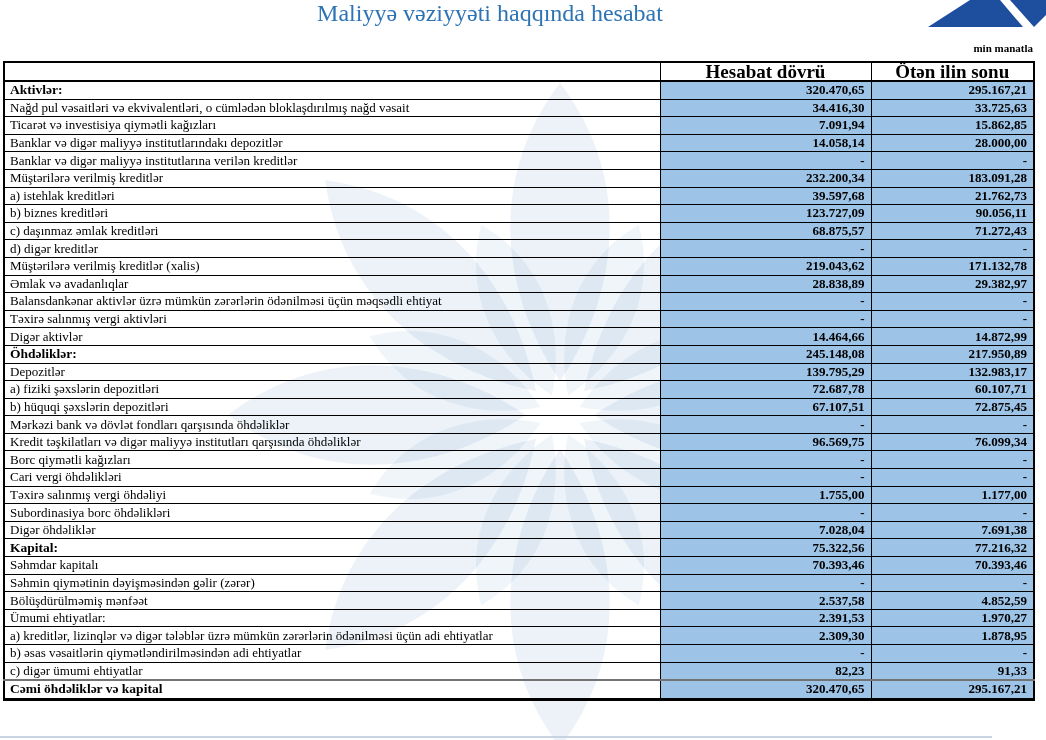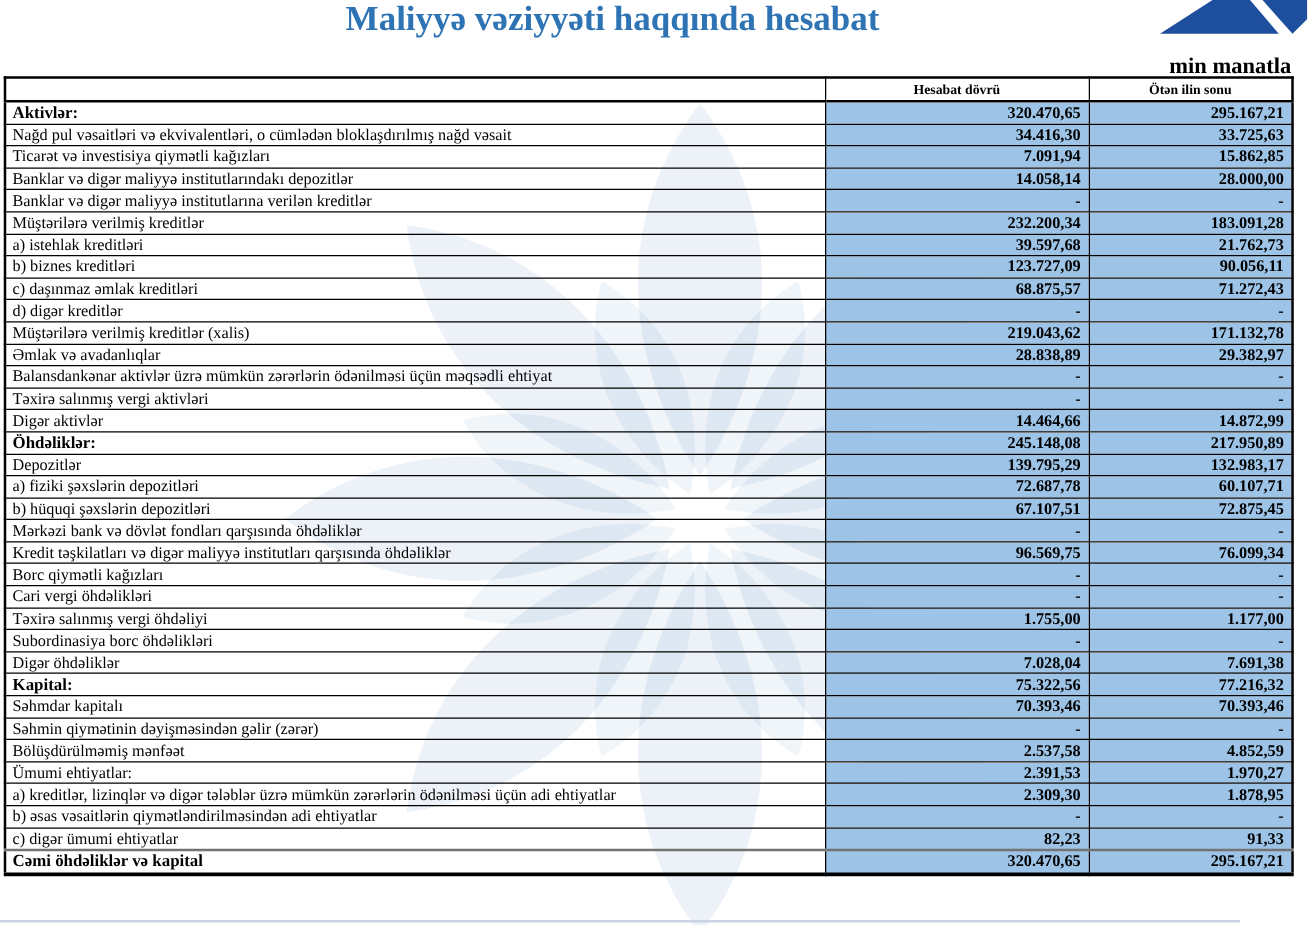--- a/index.html
+++ b/index.html
@@ -11,33 +11,33 @@
     font-family: "Liberation Serif", "DejaVu Serif", serif;
   }
   .watermark {
     position: absolute; left: 200px; top: 75px;
     width: 720px; height: 680px;
     z-index: 0; pointer-events: none;
   }
   .page-title {
     position: absolute; top: 0px; left: 40px; width: 900px;
     text-align: center;
-    font-size: 28px; font-weight: bold;
+    font-size: 24px; font-weight: normal;
     color: var(--title-blue, #2E74B5);
     letter-spacing: 0px;
     z-index: 2;
   }
   .logo {
     position: absolute; top: 0; right: 0;
     width: 126px; height: 30px;
     z-index: 2;
   }
   .unit-note {
     position: absolute; top: 42px; right: 13px;
-    font-size: 18px; font-weight: bold; color: #000;
+    font-size: 11px; font-weight: bold; color: #000;
     z-index: 2;
   }
   table.fin {
     position: absolute; left: 3px; top: 61px;
     width: 1030px;
     border-collapse: collapse;
     table-layout: fixed;
     z-index: 1;
     border: 2px solid #000;
     border-bottom: 3px solid #000;
@@ -47,21 +47,21 @@
     padding: 0;
     line-height: 16px;
     white-space: nowrap;
     overflow: hidden;
     color: #000;
   }
   thead td {
     height: 17px;
     background: #ffffff;
     font-weight: bold;
-    font-size: 11px;
+    font-size: 19px;
     text-align: center;
     border-bottom: 2px solid #000 !important;
   }
   tbody td { height: 16.6px; font-size: 13px; }
   tbody td.label {
     text-align: left;
     padding-left: 5px;
     background: transparent;
     margin-left: 46px;
   }

